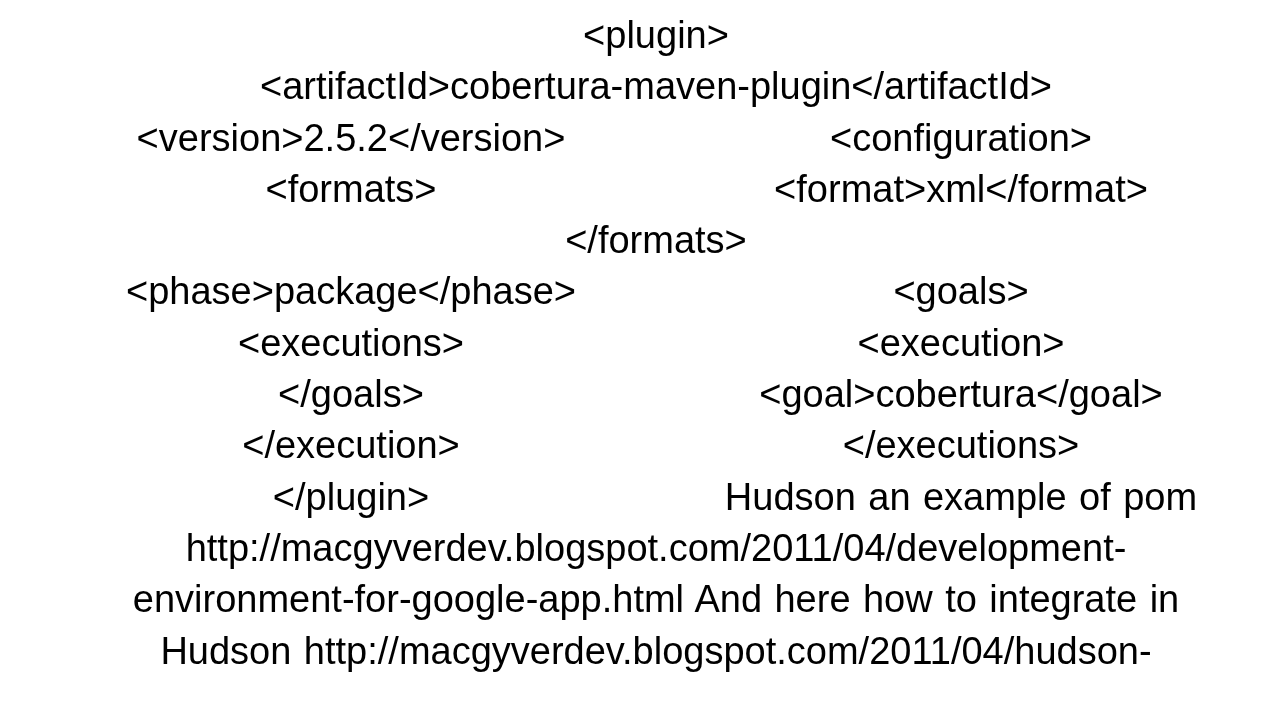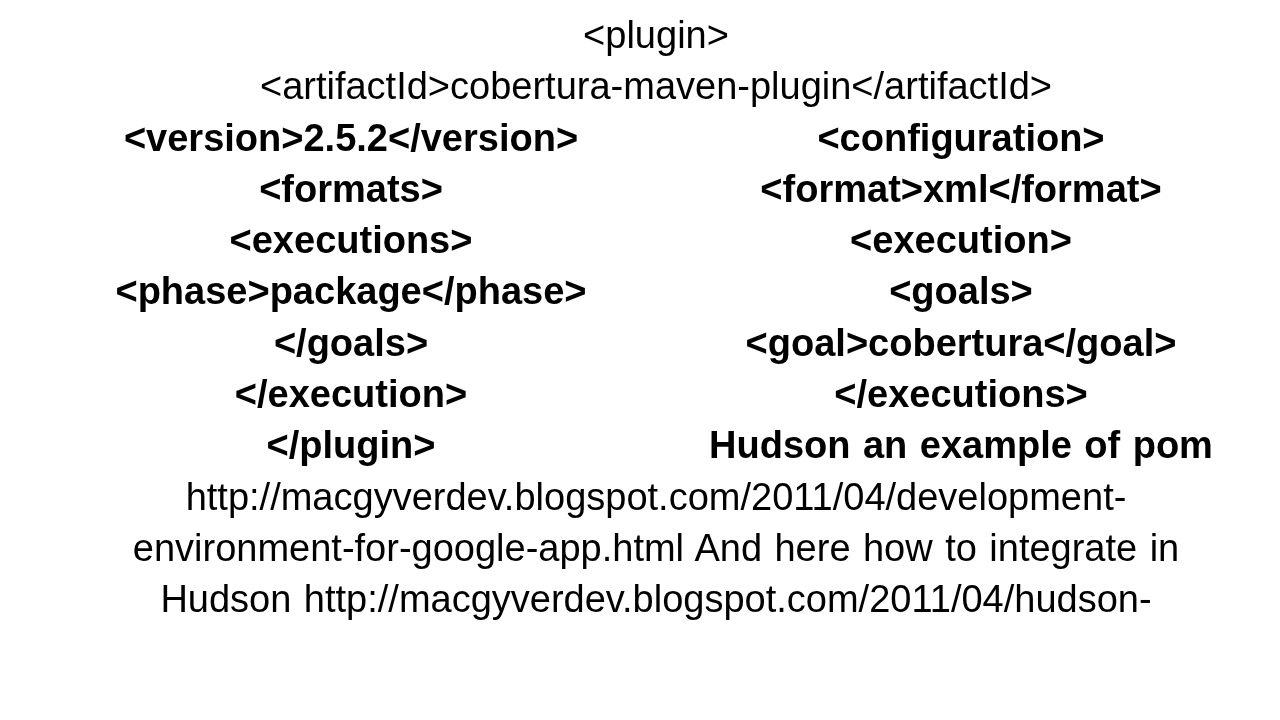--- a/index.html
+++ b/index.html
@@ -26,21 +26,20 @@
       margin-left: 16px;
     }
     .line {
       display: block;
       text-align: center;
     }
     .two-col {
       display: flex;
       justify-content: flex-start;
       width: 100%;
-      font-weight: bold;
     }
     .col {
       flex: 1;
       text-align: center;
     }
   </style>
 </head>
 <body>
 
 <div class="content">
@@ -48,28 +47,29 @@
   <span class="line">&lt;artifactId&gt;cobertura-maven-plugin&lt;/artifactId&gt;</span>
   <span class="two-col">
     <span class="col">&lt;version&gt;2.5.2&lt;/version&gt;</span>
     <span class="col">&lt;configuration&gt;</span>
   </span>
   <span class="two-col">
     <span class="col">&lt;formats&gt;</span>
     <span class="col">&lt;format&gt;xml&lt;/format&gt;</span>
   </span>
   <span class="two-col">
+    <span class="col">&lt;/formats&gt;</span>
+  </span>
+  <span class="two-col">
+    <span class="col">&lt;phase&gt;package&lt;/phase&gt;</span>
+    <span class="col">&lt;goals&gt;</span>
   </span>
   <span class="two-col">
     <span class="col">&lt;executions&gt;</span>
     <span class="col">&lt;execution&gt;</span>
-  </span>
-  <span class="two-col">
-    <span class="col">&lt;phase&gt;package&lt;/phase&gt;</span>
-    <span class="col">&lt;goals&gt;</span>
   </span>
   <span class="two-col">
     <span class="col">&lt;/goals&gt;</span>
     <span class="col">&lt;goal&gt;cobertura&lt;/goal&gt;</span>
   </span>
   <span class="two-col">
     <span class="col">&lt;/execution&gt;</span>
     <span class="col">&lt;/executions&gt;</span>
   </span>
   <span class="two-col">

